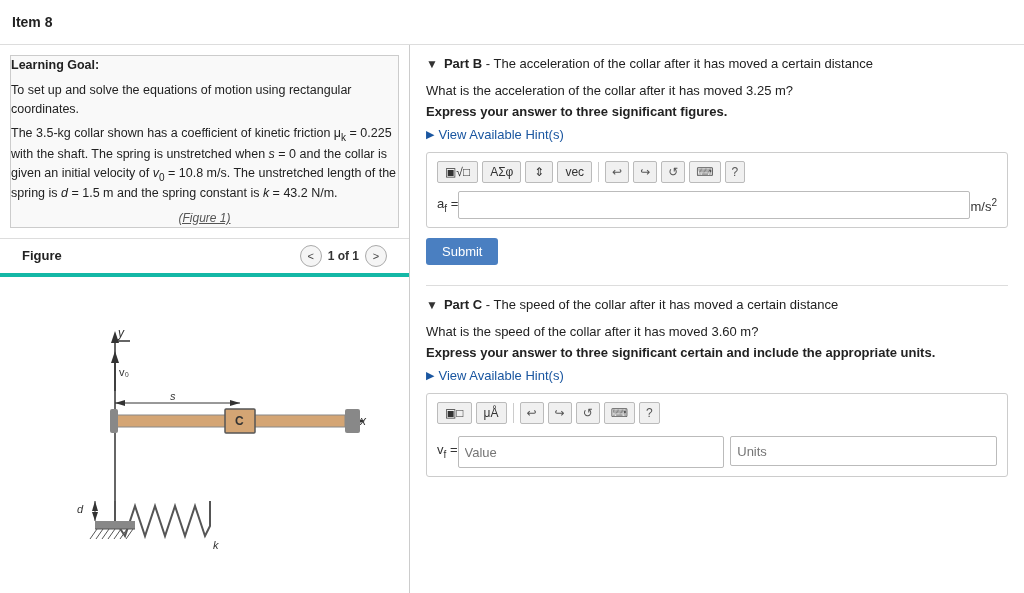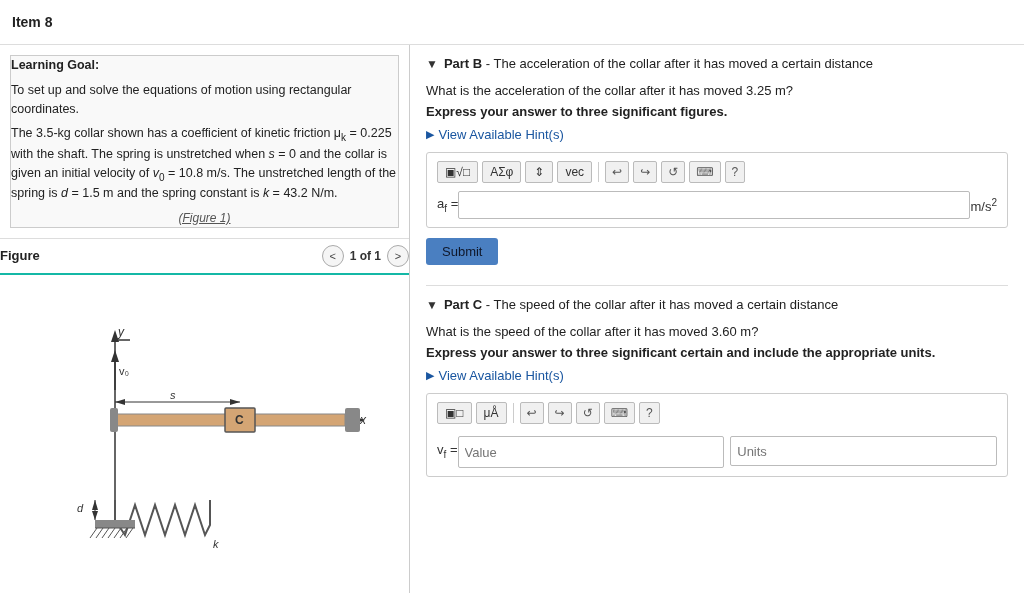--- a/index.html
+++ b/index.html
@@ -60,22 +60,22 @@
       font-style: italic;
       font-size: 12px;
       text-decoration: underline;
       cursor: pointer;
       margin-top: 4px;
     }
 
     .figure-header {
       display: flex;
       align-items: center;
-      padding: 6px 0;
-      border-bottom: 2px solid #14b8a6;
+      padding: 6px 22px;
+      border-bottom: 4px solid #14b8a6;
       border-top: 1px solid #ddd;
       font-weight: bold;
       font-size: 13px;
       background: #fff;
     }
 
     .figure-nav {
       display: flex;
       align-items: center;
       margin-left: auto;
@@ -233,21 +233,21 @@
     }
 
     .unit-label {
       font-size: 13px;
       color: #333;
       white-space: nowrap;
     }
 
     .submit-btn {
       background: #4a7fc1;
-      color: #0f172a;
+      color: #ffffff;
       border: none;
       padding: 6px 16px;
       font-size: 13px;
       border-radius: 3px;
       cursor: pointer;
     }
 
     .divider {
       border: none;
       border-top: 1px solid #ddd;

